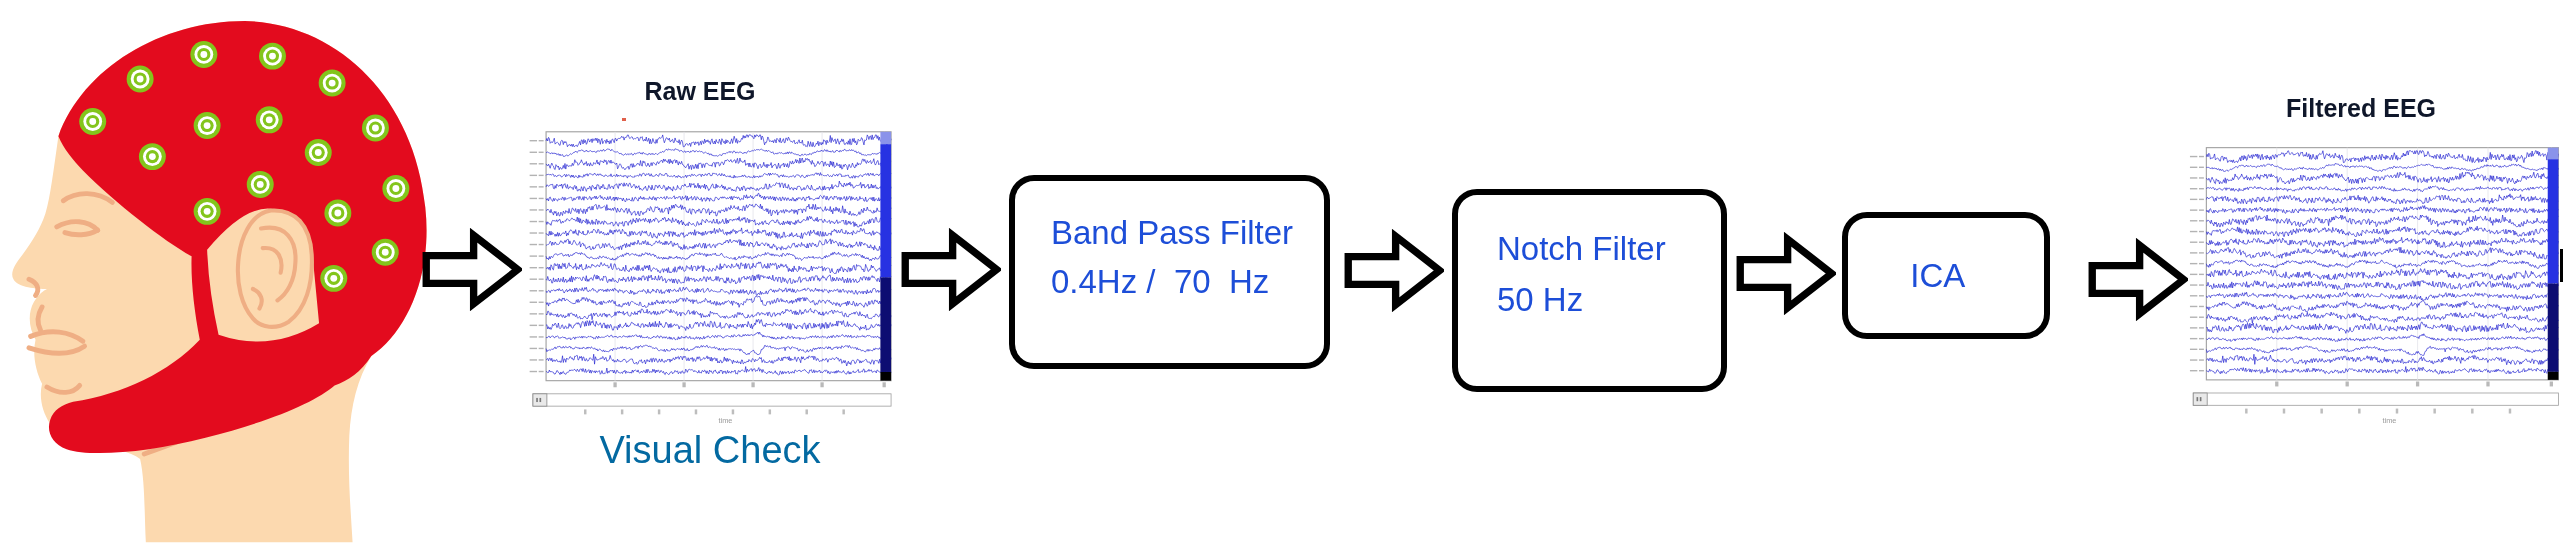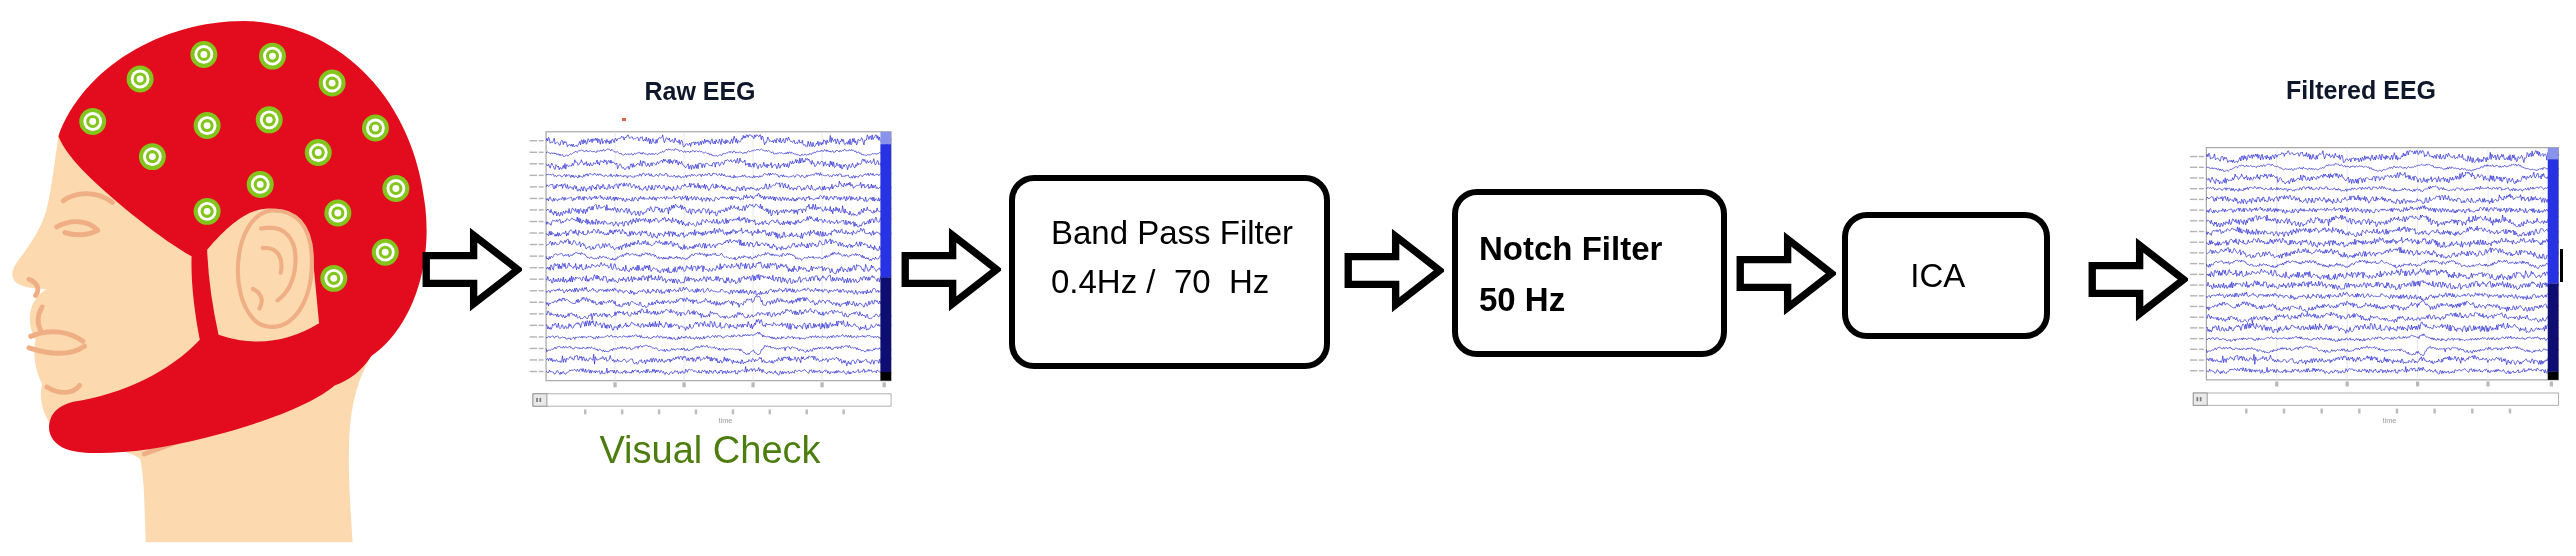--- a/index.html
+++ b/index.html
@@ -1,40 +1,40 @@
 <!DOCTYPE html>
 <html style="font-size:13px"><head>
 <meta charset="utf-8">
 <style>
   html,body{margin:0;padding:0;background:#fff;}
   .stage{position:relative;width:2576px;height:557px;background:#fff;overflow:hidden;
          font-family:"Liberation Sans",sans-serif;color:#000;}
   .abs{position:absolute;}
   .flow-title{font-size:25px;font-weight:700;text-align:center;color:#0f172a;letter-spacing:0;}
-  .flow-caption{font-size:38px;font-weight:400;text-align:center;color:#4d7c0f;}
+  .flow-caption{font-size:38px;font-weight:400;text-align:center;color:#0369a1;}
   .pipe-box{position:absolute;background:#fff;border:6.6px solid #000;border-radius:25px;
-            box-sizing:border-box;font-size:33px;line-height:49px;color:#000000;}
+            box-sizing:border-box;font-size:33px;line-height:49px;color:#1d4ed8;}
   .pipe-box .ln{white-space:pre;}
   #box-bandpass{left:1009px;top:175px;width:321px;height:194px;padding:27px 0 0 36px;}
-  #box-notch{left:1452px;top:189px;width:275px;height:168px;padding:28px 0 0 21px;line-height:51px;font-weight:bold;}
+  #box-notch{left:1452px;top:189px;width:275px;height:203px;padding:28px 0 0 39px;line-height:51px;}
   #box-notch .ln2{}
   #box-ica{left:1842px;top:212px;width:208px;height:127px;display:flex;align-items:center;
            justify-content:center;padding-right:16.4px;}
   .arrow{position:absolute;width:100px;height:85px;}
   #arrow-1{left:422px;top:227px;}
   #arrow-2{left:901px;top:227px;}
   #arrow-3{left:1344px;top:228px;}
   #arrow-4{left:1736px;top:231px;}
   #arrow-5{left:2088px;top:237px;}
   #head-svg{left:0;top:3.3px;width:460px;height:554px;}
   #raw-plot{left:528px;top:130px;width:368px;height:296px;}
   #filtered-plot{left:2188px;top:146px;width:374px;height:279px;}
   #raw-title{left:540px;top:77px;width:320px;}
   #visual-check{left:550px;top:429px;width:320px;}
-  #filtered-title{left:2201px;top:76px;width:320px;text-align:center;}
+  #filtered-title{left:2201px;top:94px;width:320px;text-align:center;}
   #edge-mark{left:2560px;top:249px;width:3.3px;height:33px;background:#000;}
   #red-speck{left:622px;top:118px;width:4.1px;height:3.3px;background:#e0604a;}
 </style>
 </head>
 <body>
 
 <div class="stage">
 
   <svg id="head-svg" class="abs" viewBox="0 0 560 678">
     <g>

